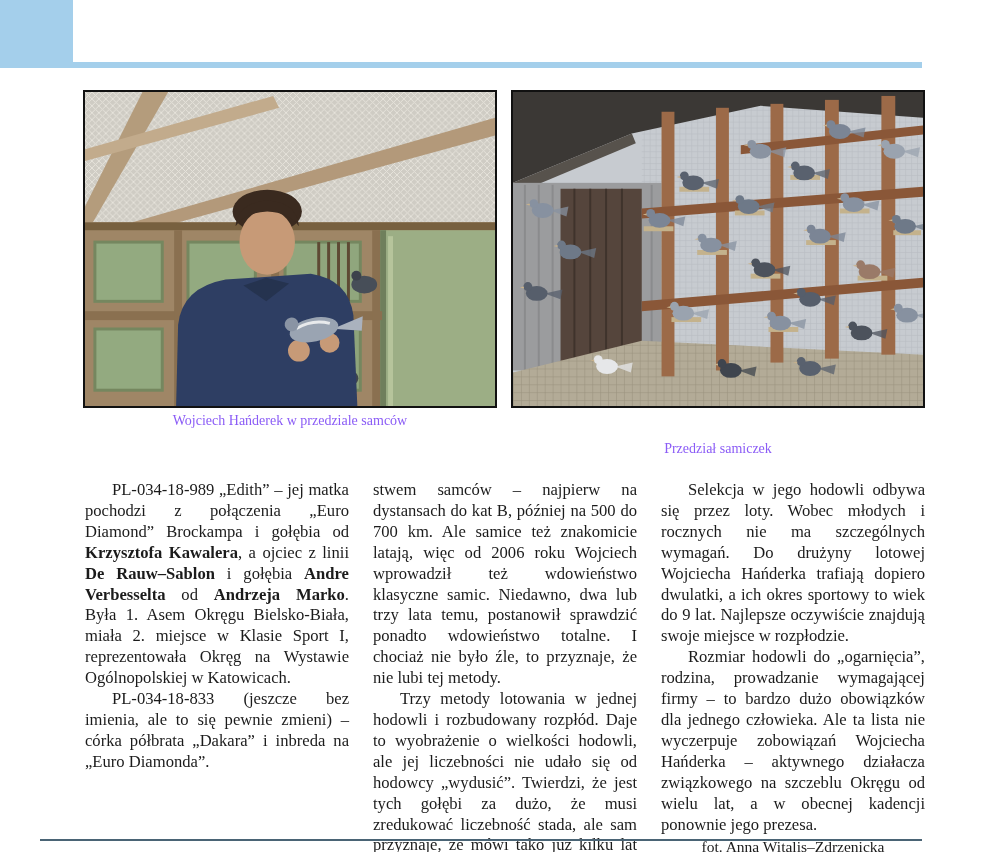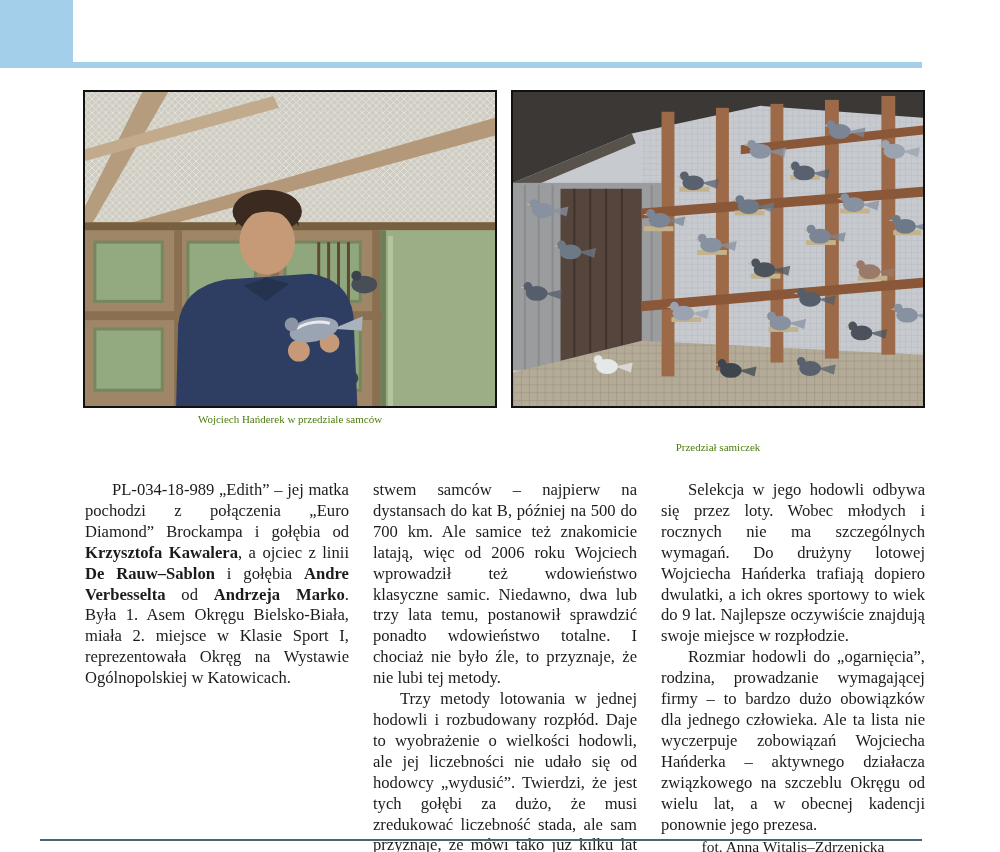--- a/index.html
+++ b/index.html
@@ -14,21 +14,21 @@
     width:1000px;height:852px;position:relative;background:#ffffff;
     font-family:"Liberation Serif","DejaVu Serif",serif;color:var(--text-color);
     overflow:hidden;
   }
   .accent-block{position:absolute;left:0;top:0;width:73px;height:66px;background:var(--accent-color);}
   .accent-rule{position:absolute;left:0;top:62px;width:922px;height:6px;background:var(--accent-color);}
   .photo-frame{position:absolute;top:90px;width:414px;height:318px;border:2px solid var(--photo-border);background:#cfccc4;}
   .photo-frame svg{display:block;width:100%;height:100%;}
   #photo-left{left:83px;}
   #photo-right{left:511px;}
-  .caption{position:absolute;top:413px;width:414px;text-align:center;font-size:11px;color:#4d7c0f;}
+  .caption{position:absolute;top:413px;width:414px;text-align:center;font-size:14px;color:#8b5cf6;}
   #caption-left{left:83px;}
   #caption-right{left:511px;margin-top:28px;}
   .article{position:absolute;left:85px;top:456px;width:840px;height:378px;display:flex;gap:24px;margin-top:24px;}
   .col{width:269px;font-size:16.6px;line-height:20.9px;}
   .para{margin:0;text-align:justify;}
   .para.indent{text-indent:27px;}
   .para b{font-weight:bold;}
   .credit{margin-top:2px;text-align:center;font-size:15.5px;}
   .footer-rule{position:absolute;left:40px;top:839px;width:882px;height:2px;background:var(--footer-rule-color);}
 </style>
@@ -198,20 +198,21 @@
     <use href="#pigeon" x="300" y="280" style="color:#59616e"></use>
   </svg>
 </div>
 
 <div class="caption" id="caption-left">Wojciech Hańderek w przedziale samców</div>
 <div class="caption" id="caption-right">Przedział samiczek</div>
 
 <div class="article">
   <div class="col">
       <p class="para indent"><span>PL-034-18-989 „Edith” – jej matka pochodzi z połączenia „Euro Diamond” Brockampa i gołębia od </span><b>Krzysztofa Kawalera</b><span>, a ojciec z linii </span><b>De Rauw–Sablon</b><span> i gołębia </span><b>Andre Verbesselta</b><span> od </span><b>Andrzeja Marko</b><span>. Była 1. Asem Okręgu Bielsko-Biała, miała 2. miejsce w Klasie Sport I, reprezentowała Okręg na Wystawie Ogólnopolskiej w Katowicach.</span></p>
+      <p class="para indent"><span>PL-034-18-833 (jeszcze bez imienia, ale to się pewnie zmieni) – córka półbrata „Dakara” i inbreda na „Euro Diamonda”.</span></p>
     </div>
   <div class="col">
       <p class="para"><span>stwem samców – najpierw na dystansach do kat B, później na 500 do 700 km. Ale samice też znakomicie latają, więc od 2006 roku Wojciech wprowadził też wdowieństwo klasyczne samic. Niedawno, dwa lub trzy lata temu, postanowił sprawdzić ponadto wdowieństwo totalne. I chociaż nie było źle, to przyznaje, że nie lubi tej metody.</span></p>
       <p class="para indent"><span>Trzy metody lotowania w jednej hodowli i rozbudowany rozpłód. Daje to wyobrażenie o wielkości hodowli, ale jej liczebności nie udało się od hodowcy „wydusić”. Twierdzi, że jest tych gołębi za dużo, że musi zredukować liczebność stada, ale sam przyznaje, że mówi tako już kilku lat i... na razie mu to nie wychodzi.</span></p>
     </div>
   <div class="col">
   <p class="para indent"><span>Selekcja w jego hodowli odbywa się przez loty. Wobec młodych i rocznych nie ma szczególnych wymagań. Do drużyny lotowej Wojciecha Hańderka trafiają dopiero dwulatki, a ich okres sportowy to wiek do 9 lat. Najlepsze oczywiście znajdują swoje miejsce w rozpłodzie.</span></p>
       <p class="para indent"><span>Rozmiar hodowli do „ogarnięcia”, rodzina, prowadzanie wymagającej firmy – to bardzo dużo obowiązków dla jednego człowieka. Ale ta lista nie wyczerpuje zobowiązań Wojciecha Hańderka – aktywnego działacza związkowego na szczeblu Okręgu od wielu lat, a w obecnej kadencji ponownie jego prezesa.</span></p>
       <div class="credit">fot. Anna Witalis–Zdrzenicka</div>
     </div>

